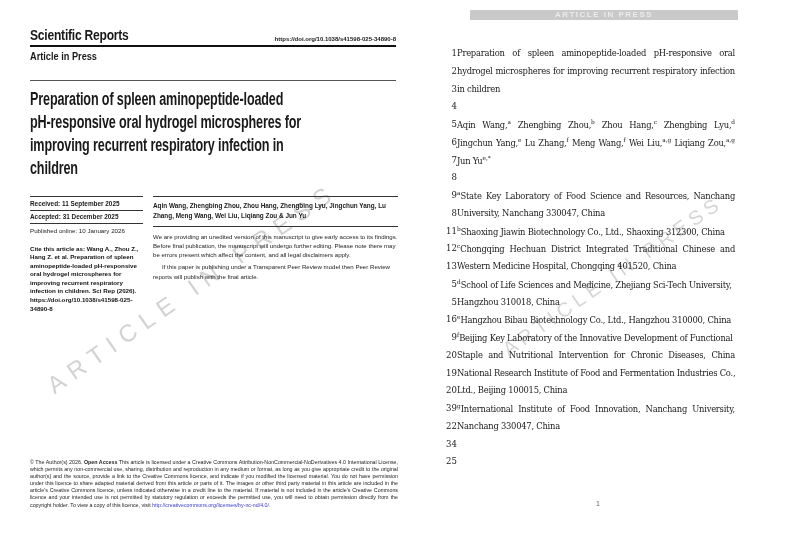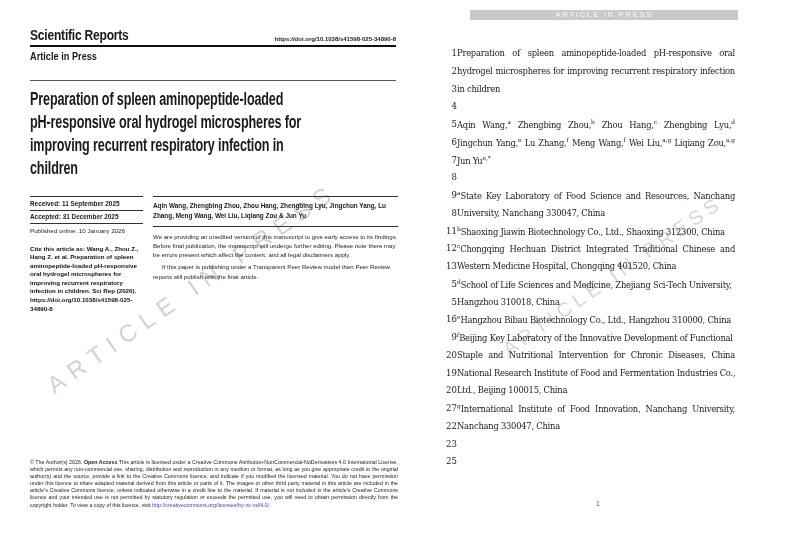--- a/index.html
+++ b/index.html
@@ -185,29 +185,29 @@
         </div>
         <div class="ms-row">
           <span class="ms-num">19</span>
           <span class="ms-text">National Research Institute of Food and Fermentation Industries Co.,</span>
         </div>
         <div class="ms-row">
           <span class="ms-num">20</span>
           <span class="ms-text">Ltd., Beijing 100015, China</span>
         </div>
         <div class="ms-row">
-          <span class="ms-num">27</span>
+          <span class="ms-num">39</span>
           <span class="ms-text j"><sup>g</sup>International Institute of Food Innovation, Nanchang University,</span>
         </div>
         <div class="ms-row">
           <span class="ms-num">22</span>
           <span class="ms-text">Nanchang 330047, China</span>
         </div>
         <div class="ms-row">
-          <span class="ms-num">23</span>
+          <span class="ms-num">34</span>
           <span class="ms-text"></span>
         </div>
         <div class="ms-row">
           <span class="ms-num">25</span>
           <span class="ms-text"></span>
         </div>
       </div>
 
     <div class="page-number">1</div>
   </div>

